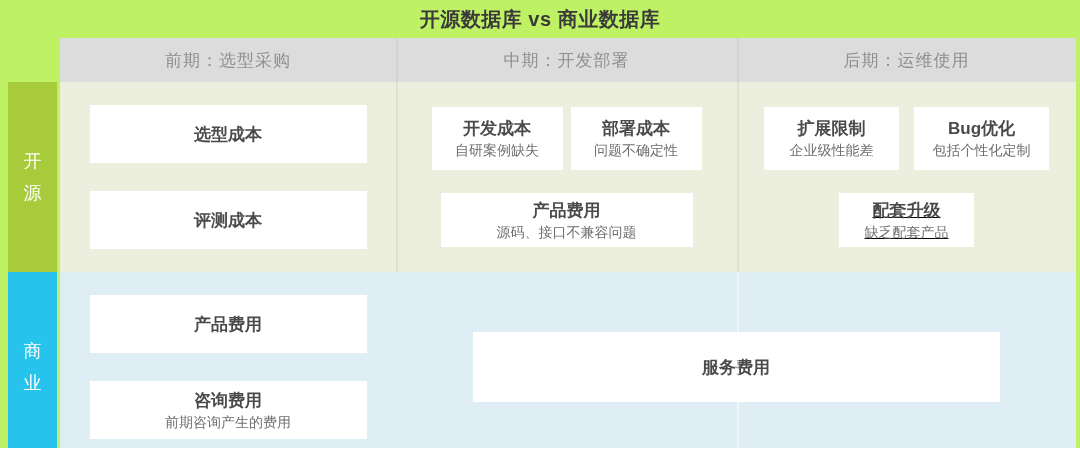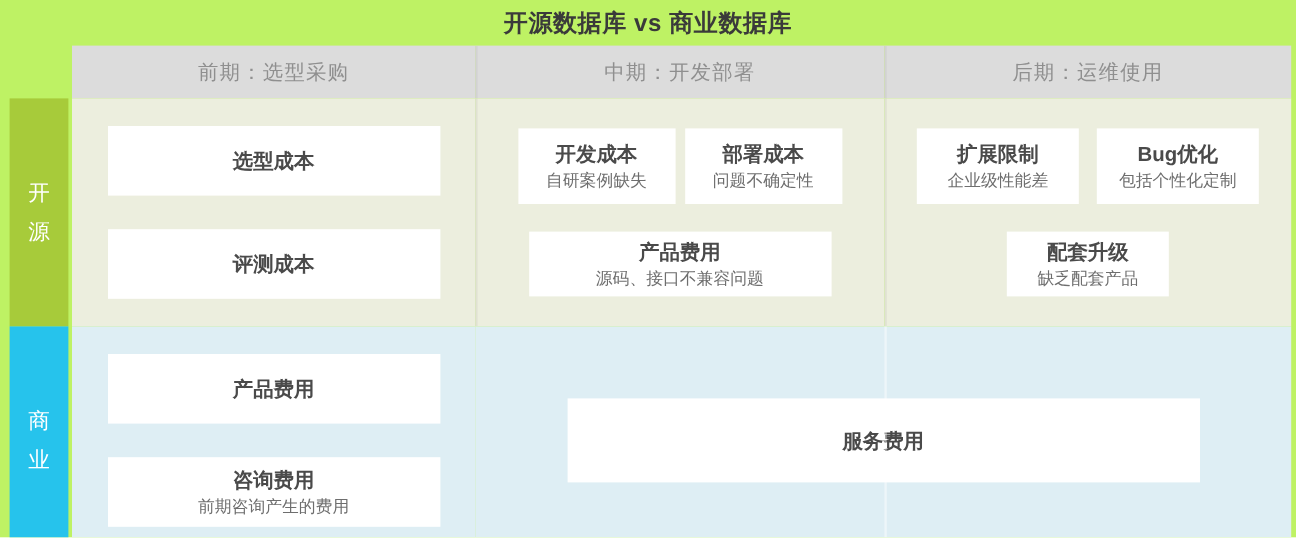--- a/index.html
+++ b/index.html
@@ -106,21 +106,21 @@
   
   .stack { gap: 28px; }
   .stack .card { width: 277px; height: 58px; }
   
   .cards-row { display: flex; justify-content: center; }
   .gap16 { gap: 8px; justify-content: flex-end; }
   .gap15 { gap: 15px; }
   .vgap23 { gap: 23px; }
   .card-sm { width: 131px; height: 63px; }
   .card-sm3 { width: 135px; height: 63px; }
-  .card-sm3-low { width: 135px; height: 54px; }
+  .card-sm3-low { width: 135px; height: 54px; text-decoration: underline; }
   .card-wide { width: 252px; height: 54px; }
   .card-service { width: 527px; height: 70px; }
   .card-service .card-desc { font-size: 16px; line-height: 23px; }
 </style>
 </head>
 <body>
 
 <div class="canvas">
   <div class="title">开源数据库 vs 商业数据库</div>
 

